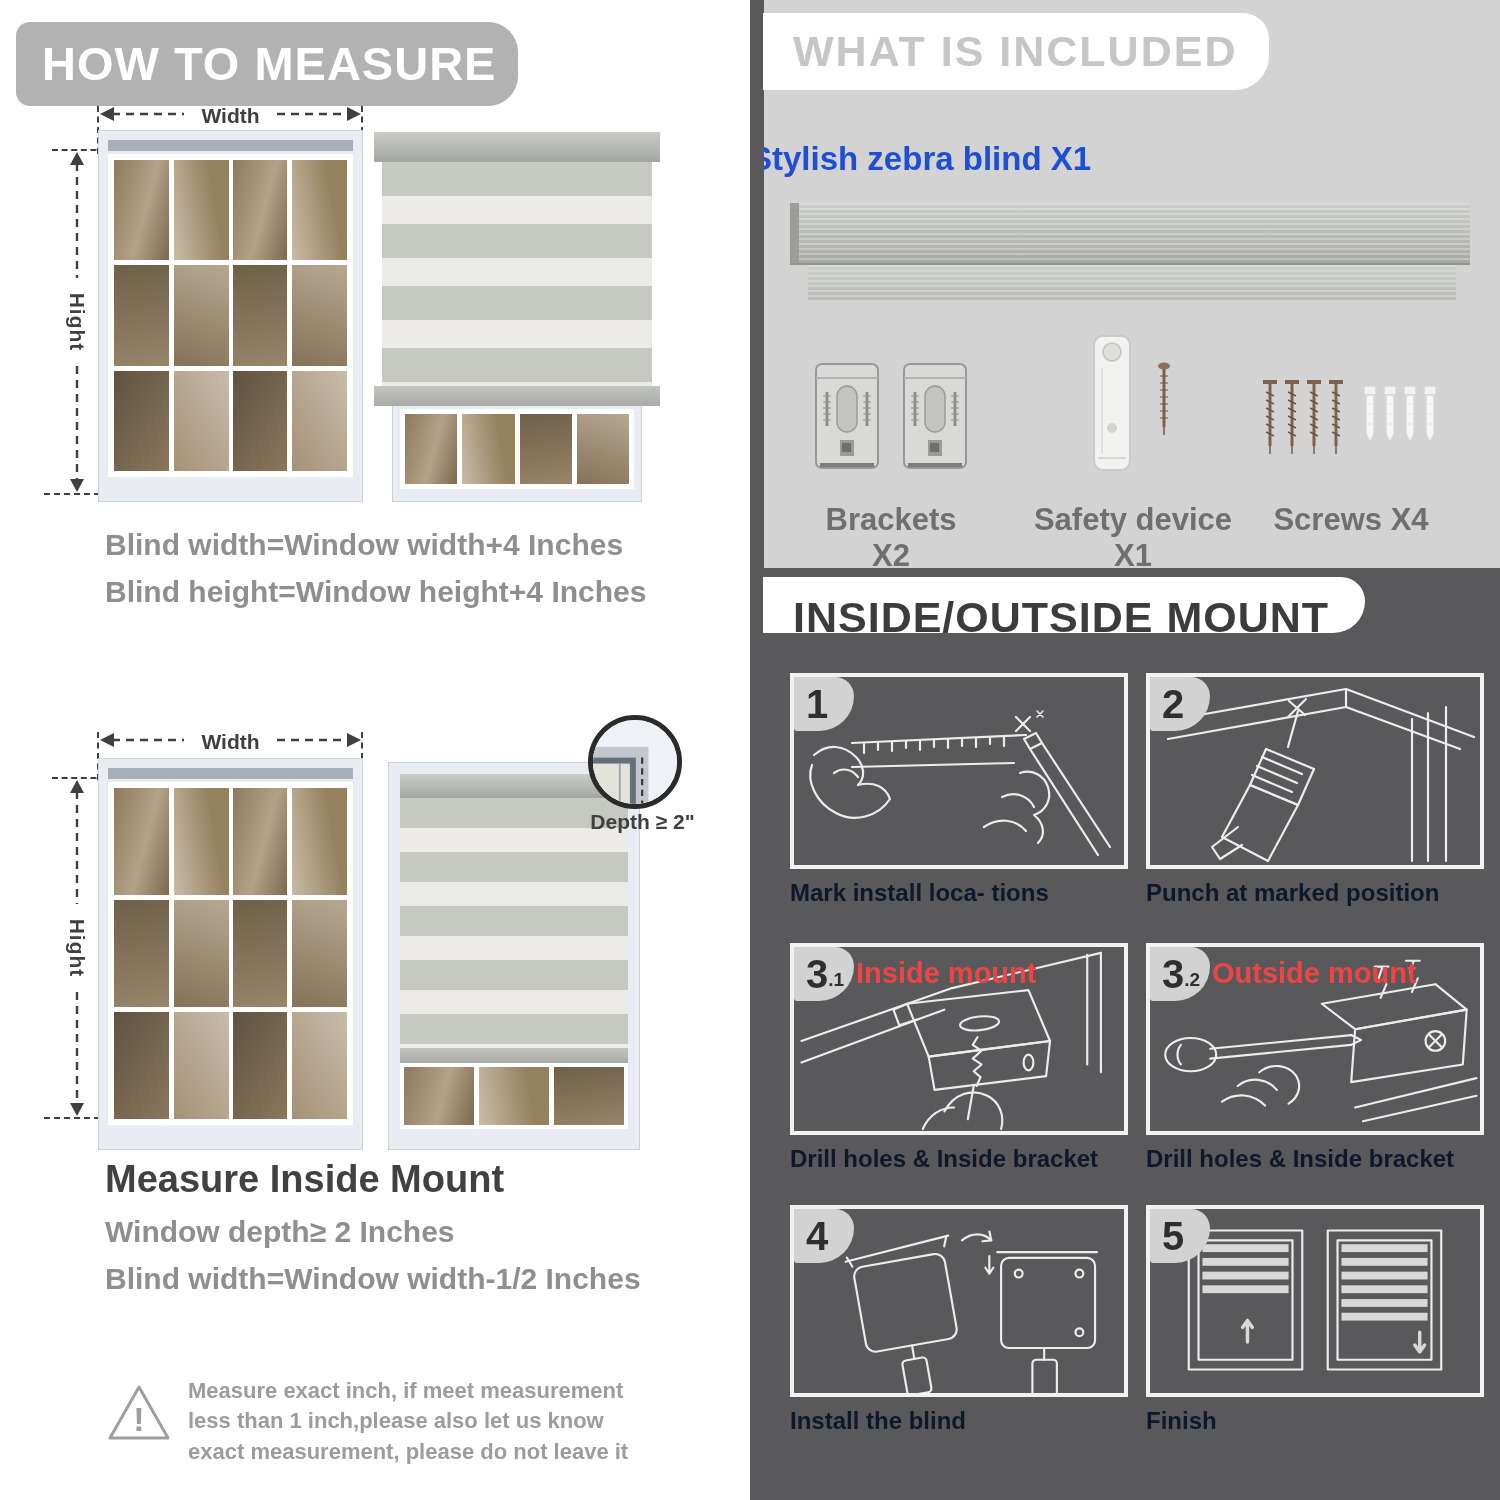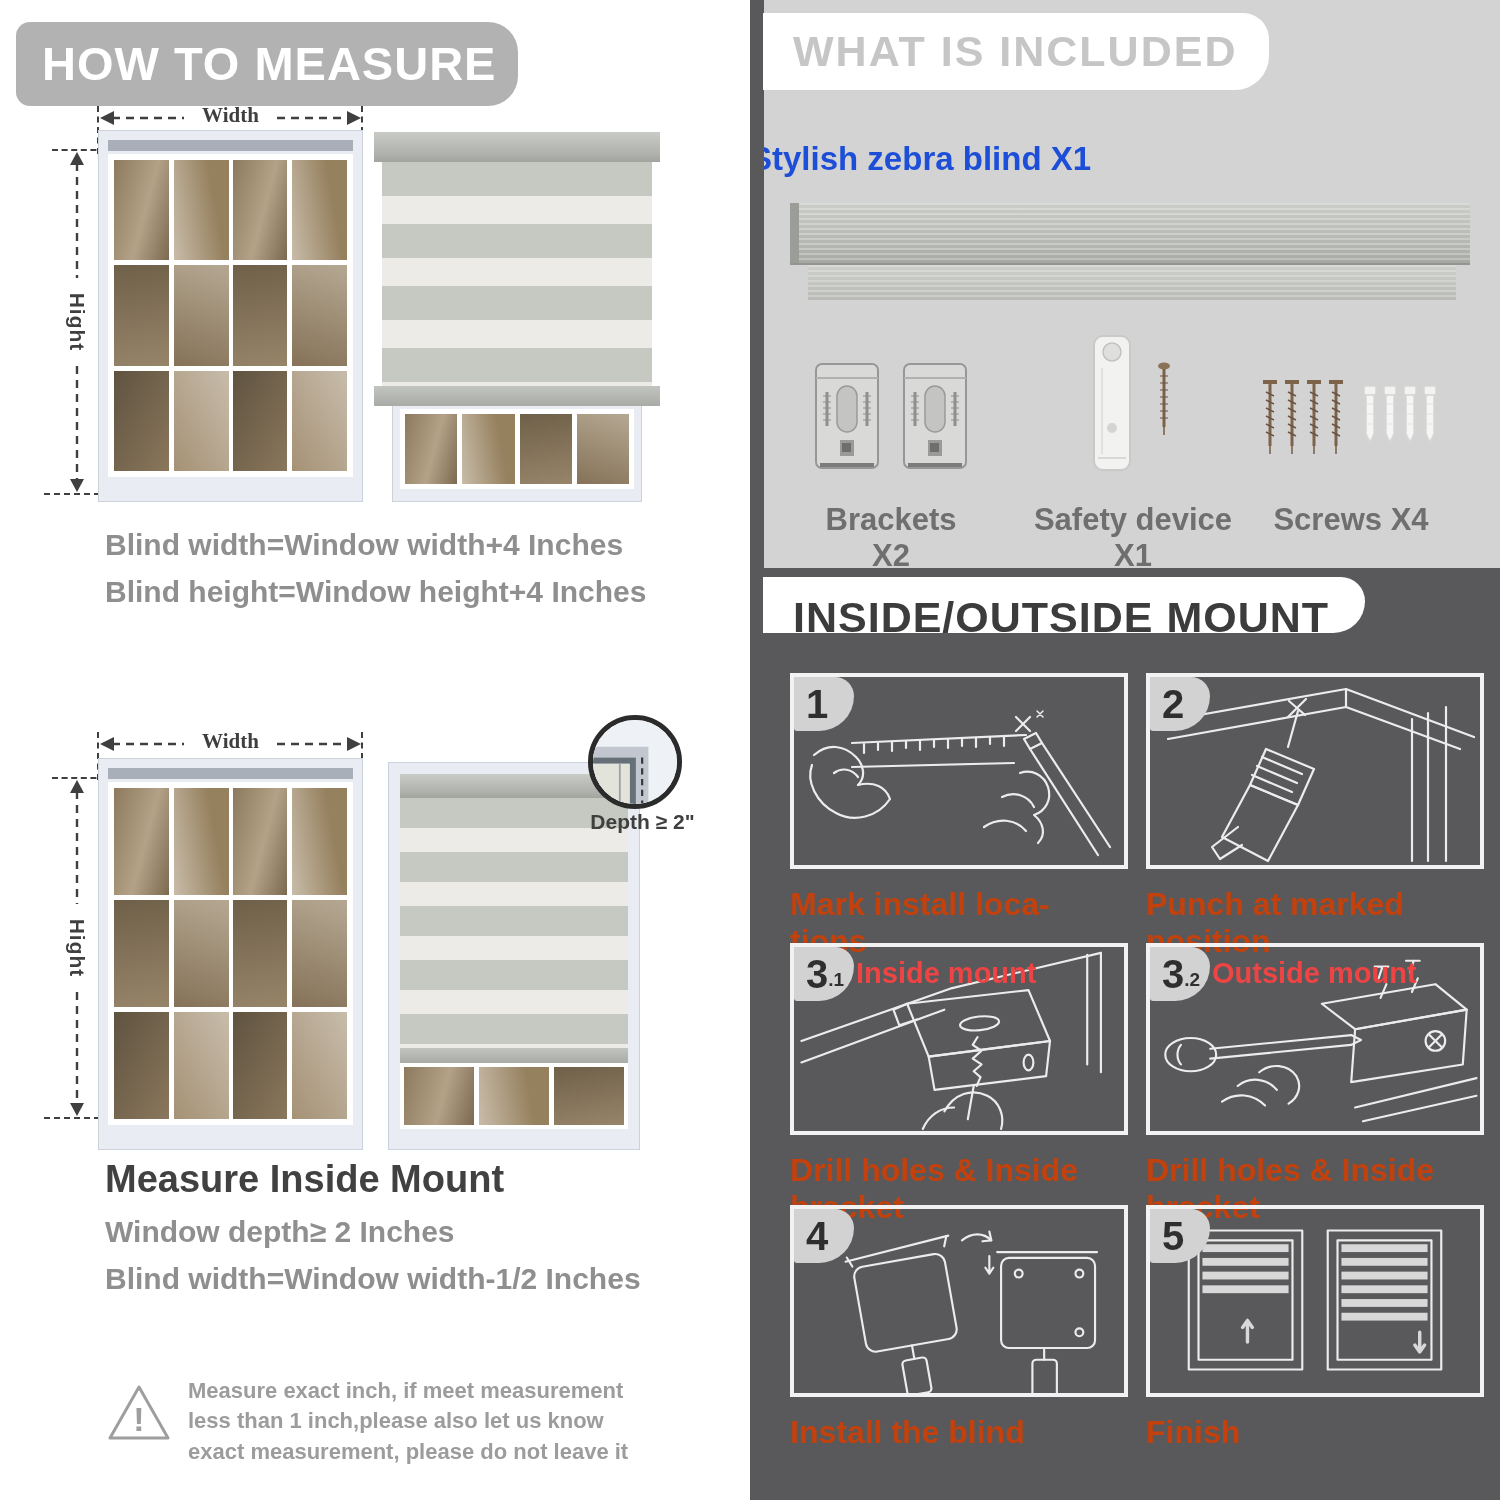--- a/index.html
+++ b/index.html
@@ -50,21 +50,21 @@
   .inside-assembly{left:388px;top:762px;width:252px;height:388px;}
   .inside-assembly .win-outer{width:100%;height:100%;padding:11px 11px 20px;}
   .blind-in{flex:1;display:flex;flex-direction:column;min-height:0;}
   .blind-in .cassette{height:24px;}
   .blind-in .bbody{flex:1;background:repeating-linear-gradient(180deg,#c6c8c2 0px,#c6c8c2 30px,#edebe7 30px,#edebe7 54px);}
   .blind-in .brail{height:15px;}
   .in-photo{height:58px;display:flex;gap:5px;background:#ffffff;padding:4px;}
   .in-photo .pane{flex:1;}
 
   
-  .warrow{display:flex;align-items:flex-end;justify-content:space-between;font-family:Liberation Serif, serif;}
+  .warrow{display:flex;align-items:flex-start;justify-content:space-between;}
   .wlabel{font-size:21px;font-weight:bold;color:#3f3f3f;padding:0 6px;white-space:nowrap;}
   .vdash{width:0;border-left:2.4px dashed #3f3f3f;}
   .hdash{height:0;border-top:2.4px dashed #3f3f3f;}
   .harrow{display:flex;flex-direction:column;align-items:center;}
   .hlabel{position:absolute;top:50%;left:50%;transform:translate(-50%,-50%);
     writing-mode:vertical-rl;font-size:21px;font-weight:bold;color:#3f3f3f;letter-spacing:1px;}
 
   .measure-text .heading{font-size:38px;font-weight:bold;color:#414141;margin:0 0 14px 0;}
   .measure-text p{font-size:30px;font-weight:bold;color:#8f8f8f;margin:0 0 13px 0;}
 
@@ -118,21 +118,21 @@
   .panel{position:relative;height:196px;border:4px solid #f2f2f2;box-sizing:border-box;}
   .panel svg{position:absolute;left:0;top:0;width:100%;height:100%;}
   .badge{
     position:absolute;left:0;top:0;width:60px;height:54px;
     background:#d2d2d2;border-radius:0 24px 44px 4px;
     color:#2f2f2f;display:flex;align-items:center;padding-left:12px;box-sizing:border-box;z-index:2;
   }
   .badge .num{font-size:40px;font-weight:bold;line-height:1;}
   .badge .sub{font-size:19px;font-weight:bold;padding-top:12px;}
   .panel-title{position:absolute;left:62px;top:10px;color:#ef4444;font-size:29px;font-weight:bold;z-index:2;}
-  .caption{margin-top:17px;color:#c2410c;font-size:32px;font-weight:bold;}
+  .caption{margin-top:10px;color:#0f172a;font-size:24px;font-weight:bold;}
   .lineart{stroke:#ececec;stroke-width:2.2;fill:none;stroke-linecap:round;stroke-linejoin:round;}
 </style>
 </head>
 <body>
 
 <div class="abs htm-header">HOW TO MEASURE</div>
 
 <div class="abs warrow" style="left:98px;top:104px;width:265px;height:24px;">
   <svg width="86" height="20">
     <polygon points="2,10 16,3 16,17" fill="#3f3f3f"></polygon>

